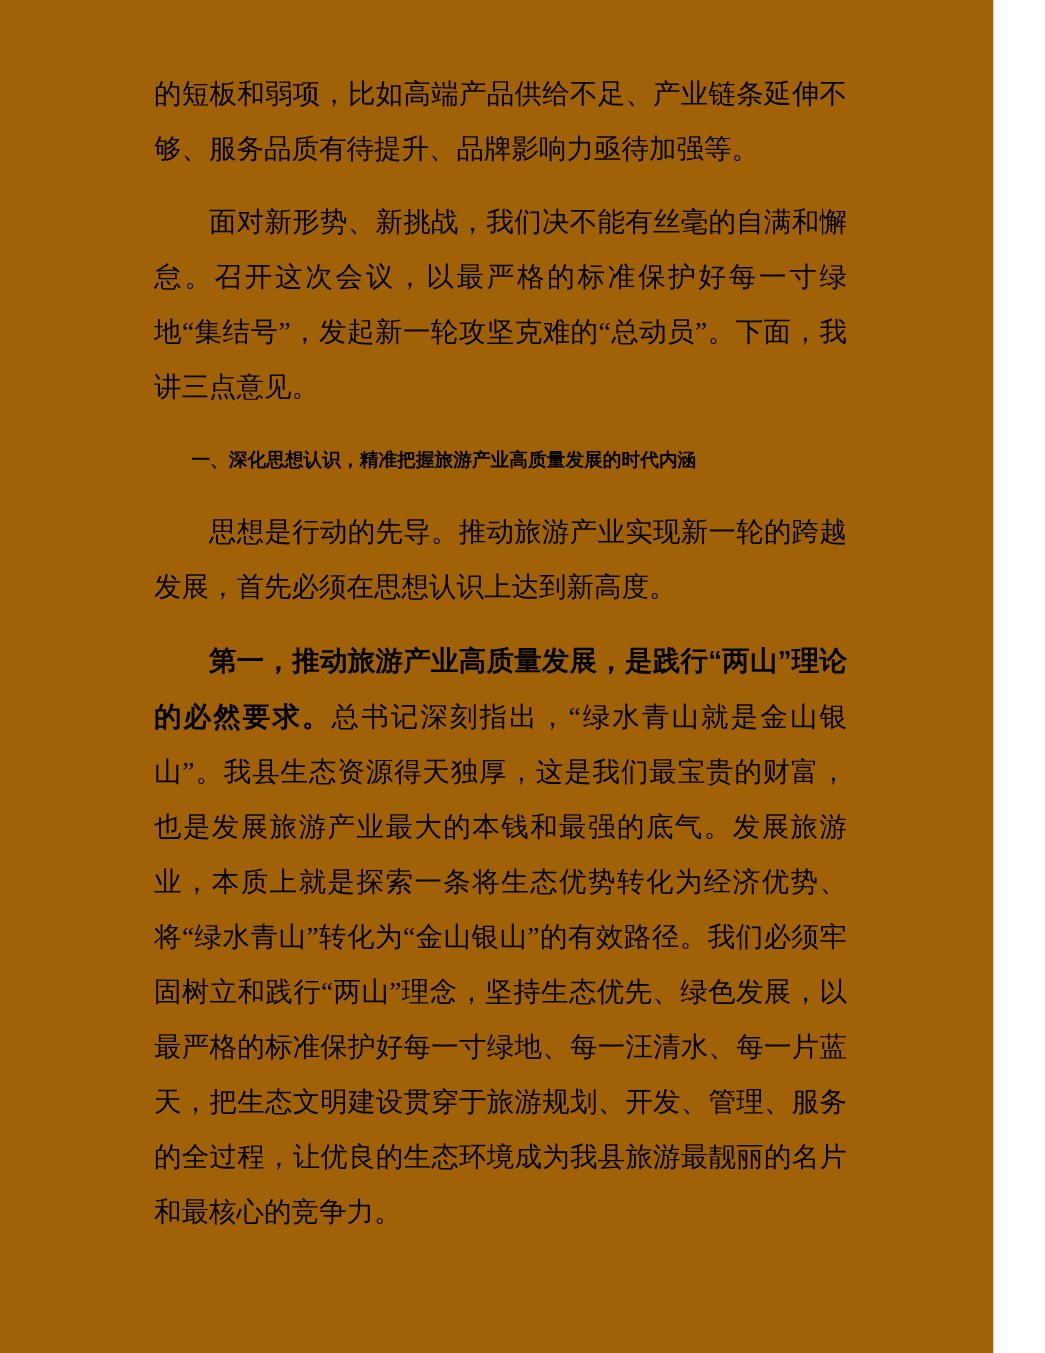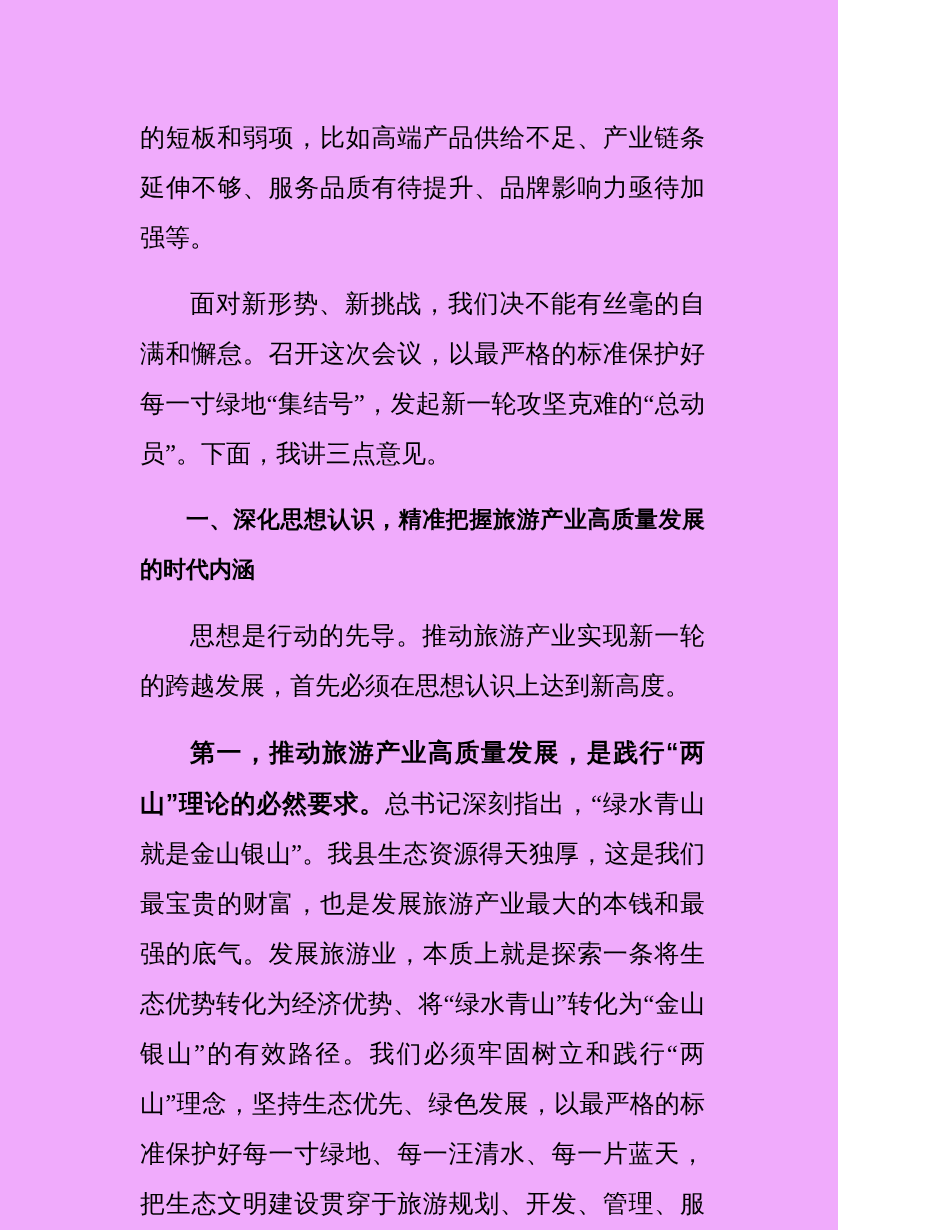--- a/index.html
+++ b/index.html
@@ -4,45 +4,45 @@
 <style>
   * { margin: 0; padding: 0; box-sizing: border-box; }
   html, body { background: #ffffff; }
   body {
     width: 950px;
     height: 1230px;
     font-family: "Liberation Serif", "DejaVu Serif", serif;
     color: #000000;
   }
   .page {
-    width: 838px;
+    width: 903px;
     height: 1230px;
-    background: #f0abfc;
-    padding: 113px 133px 0 140px;
+    background: #a16207;
+    padding: 62px 133px 0 140px;
     overflow: hidden;
   }
   .doc-body {
     font-size: 25px;
     line-height: 50px;
     text-align: justify;
     text-justify: inter-ideograph;
     color: #000000;
   }
   p.para {
     margin: 0 0 16px 0;
     font-family: "Liberation Serif", "DejaVu Serif", serif;
     font-weight: normal;
   }
   p.para.indent { text-indent: 2em; }
   h2.section-heading {
     margin: 0 0 16px 0;
-    font-size: 23px;
+    font-size: 17px;
     line-height: 50px;
     font-weight: bold;
-    font-family: Liberation Serif, serif;
+    font-family: Liberation Sans, sans-serif;
     text-indent: 2em;
     text-align: justify;
     color: #000000;
   }
   .lead-bold {
     font-weight: bold;
     font-family: "Liberation Sans", "DejaVu Sans", sans-serif;
   }
 </style>
 </head>

